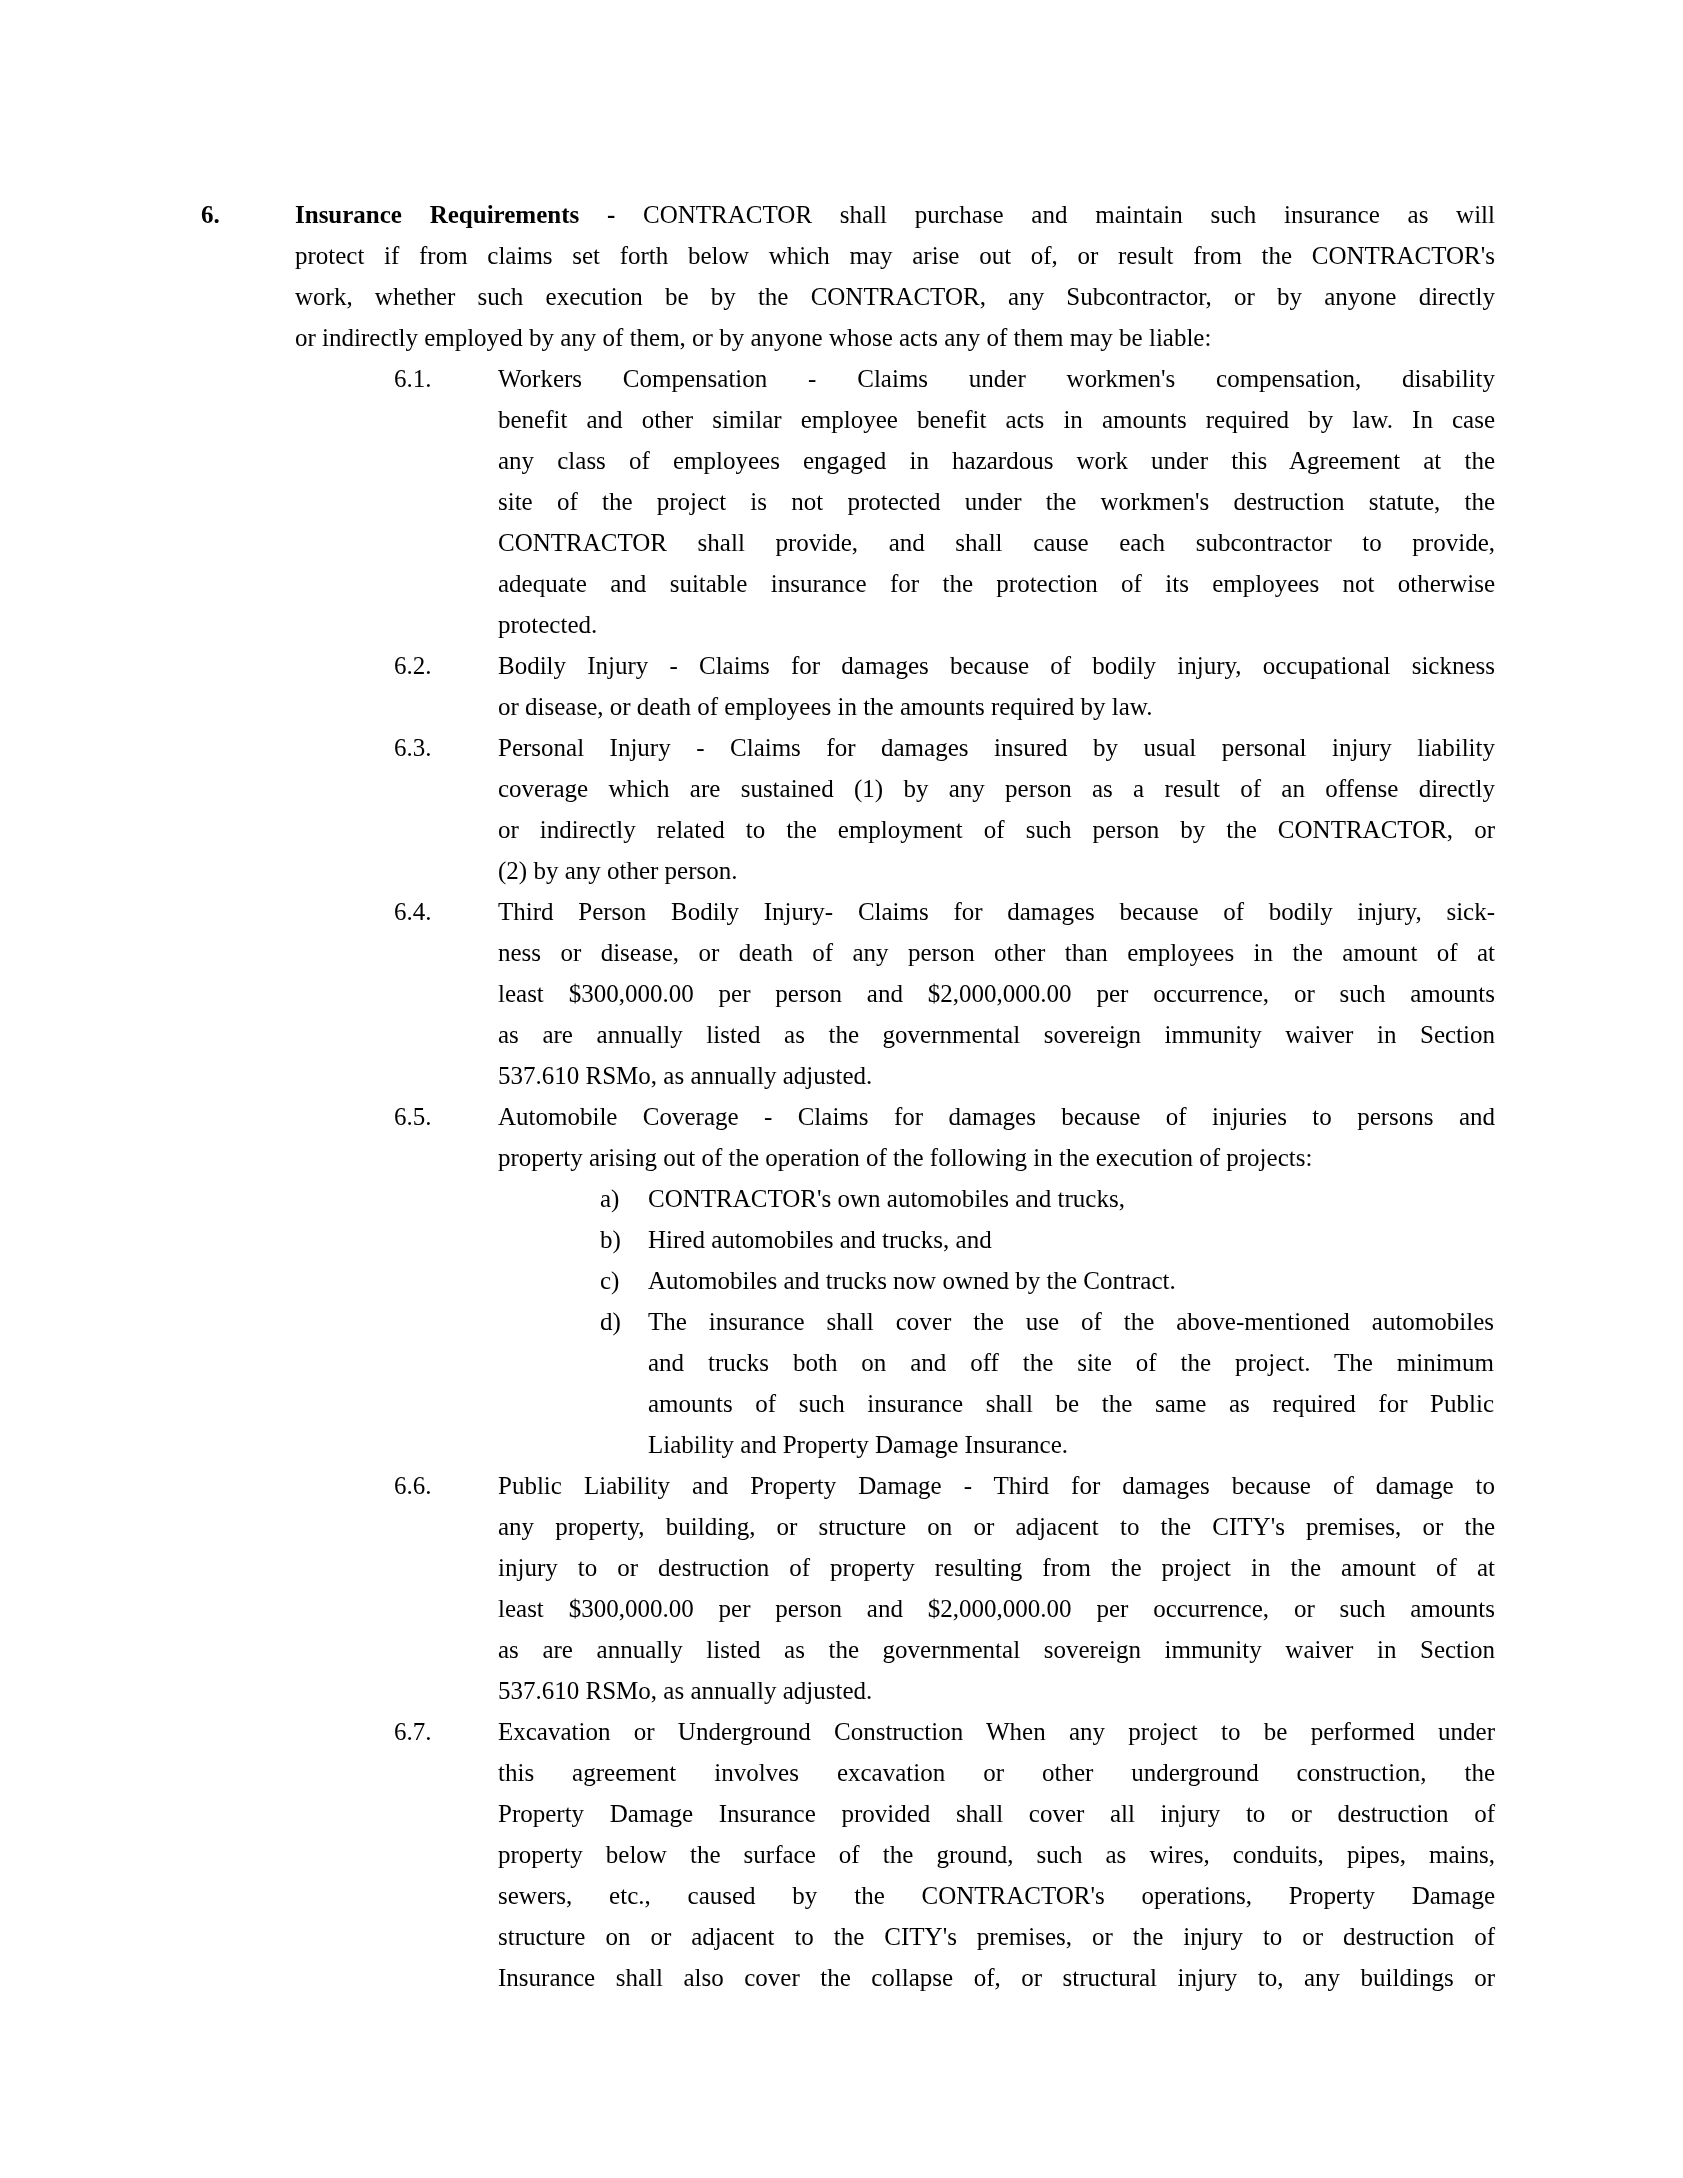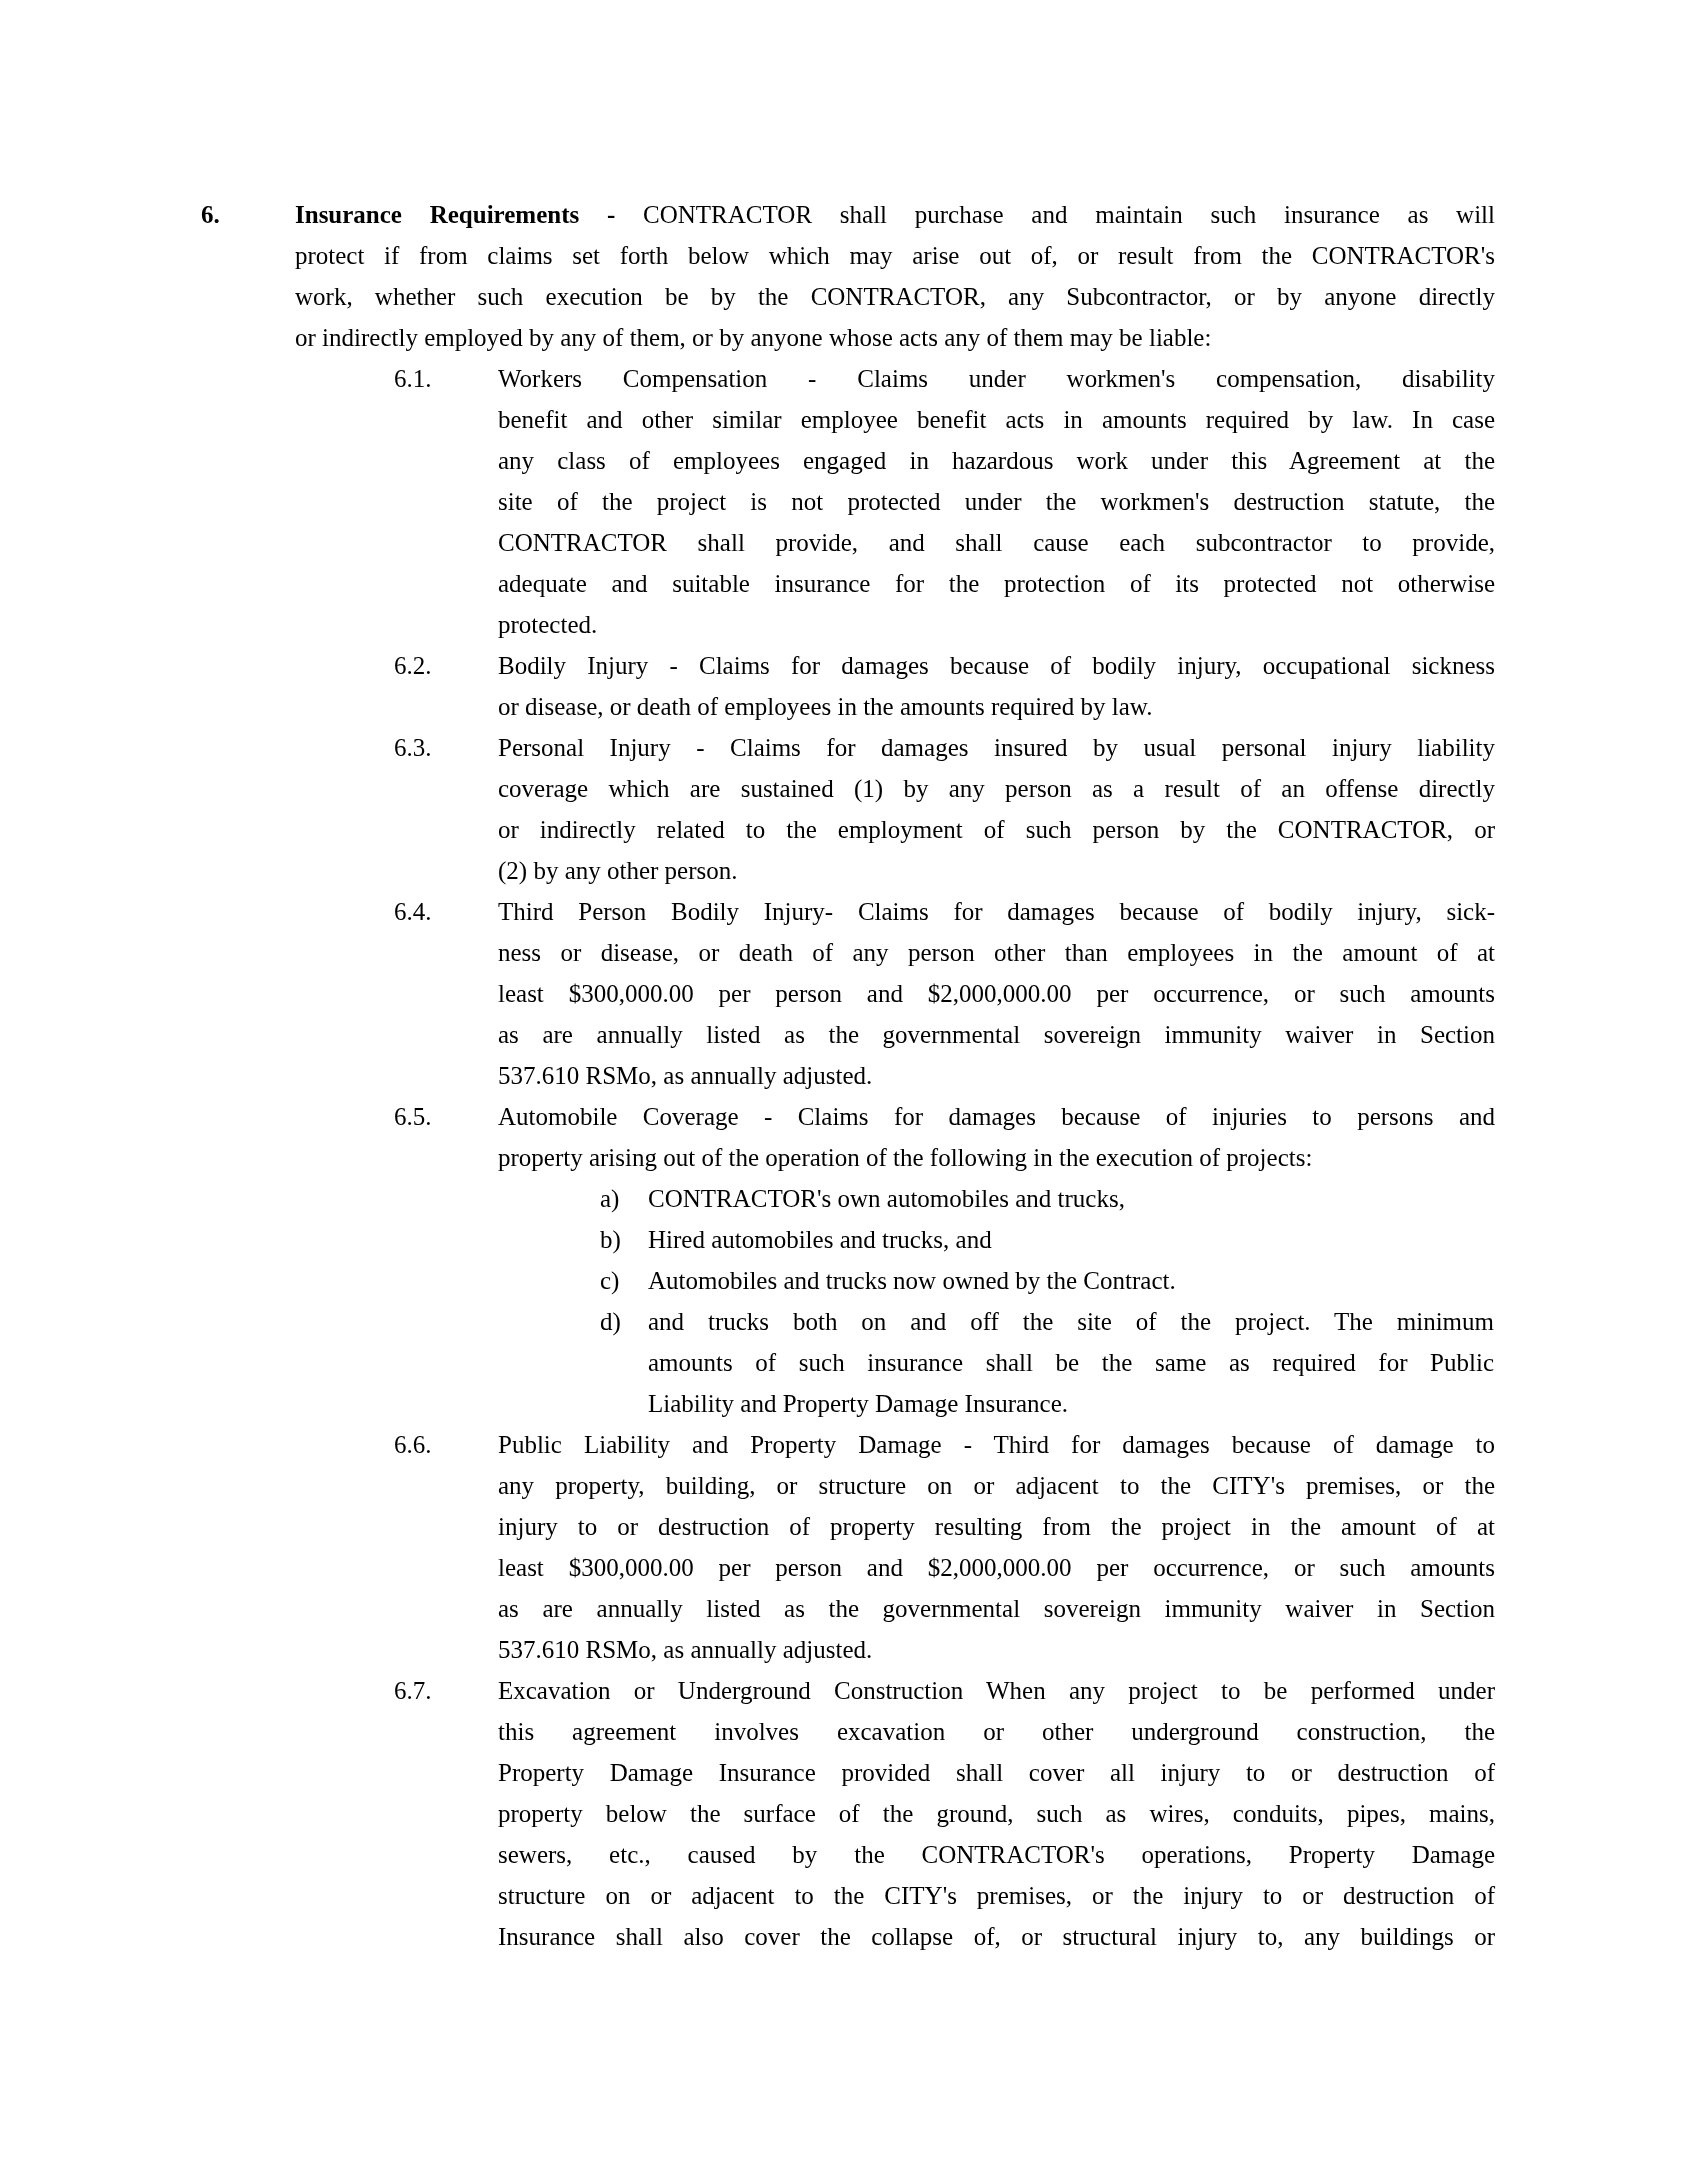--- a/index.html
+++ b/index.html
@@ -58,21 +58,21 @@
         <div class="line">work, whether such execution be by the CONTRACTOR, any Subcontractor, or by anyone directly</div>
         <div class="line last">or indirectly employed by any of them, or by anyone whose acts any of them may be liable:</div>
       </div>
       <div class="block" style="margin-left: 498px; width: 997px;">
         <div class="num" style="left: -104px;">6.1.</div>
         <div class="line">Workers Compensation - Claims under workmen's compensation, disability</div>
         <div class="line">benefit and other similar employee benefit acts in amounts required by law. In case</div>
         <div class="line">any class of employees engaged in hazardous work under this Agreement at the</div>
         <div class="line">site of the project is not protected under the workmen's destruction statute, the</div>
         <div class="line">CONTRACTOR shall provide, and shall cause each subcontractor to provide,</div>
-        <div class="line">adequate and suitable insurance for the protection of its protected not otherwise</div>
+        <div class="line">adequate and suitable insurance for the protection of its employees not otherwise</div>
         <div class="line last">protected.</div>
       </div>
       <div class="block" style="margin-left: 498px; width: 997px;">
         <div class="num" style="left: -104px;">6.2.</div>
         <div class="line">Bodily Injury - Claims for damages because of bodily injury, occupational sickness</div>
         <div class="line last">or disease, or death of employees in the amounts required by law.</div>
       </div>
       <div class="block" style="margin-left: 498px; width: 997px;">
         <div class="num" style="left: -104px;">6.3.</div>
         <div class="line">Personal Injury - Claims for damages insured by usual personal injury liability</div>
@@ -100,20 +100,21 @@
       <div class="block" style="margin-left: 648px; width: 846px;">
         <div class="num" style="left: -48px;">b)</div>
         <div class="line last">Hired automobiles and trucks, and</div>
       </div>
       <div class="block" style="margin-left: 648px; width: 846px;">
         <div class="num" style="left: -48px;">c)</div>
         <div class="line last">Automobiles and trucks now owned by the Contract.</div>
       </div>
       <div class="block" style="margin-left: 648px; width: 846px;">
         <div class="num" style="left: -48px;">d)</div>
+        <div class="line">The insurance shall cover the use of the above-mentioned automobiles</div>
         <div class="line">and trucks both on and off the site of the project. The minimum</div>
         <div class="line">amounts of such insurance shall be the same as required for Public</div>
         <div class="line last">Liability and Property Damage Insurance.</div>
       </div>
       <div class="block" style="margin-left: 498px; width: 997px;">
         <div class="num" style="left: -104px;">6.6.</div>
         <div class="line">Public Liability and Property Damage - Third for damages because of damage to</div>
         <div class="line">any property, building, or structure on or adjacent to the CITY's premises, or the</div>
         <div class="line">injury to or destruction of property resulting from the project in the amount of at</div>
         <div class="line">least $300,000.00 per person and $2,000,000.00 per occurrence, or such amounts</div>

